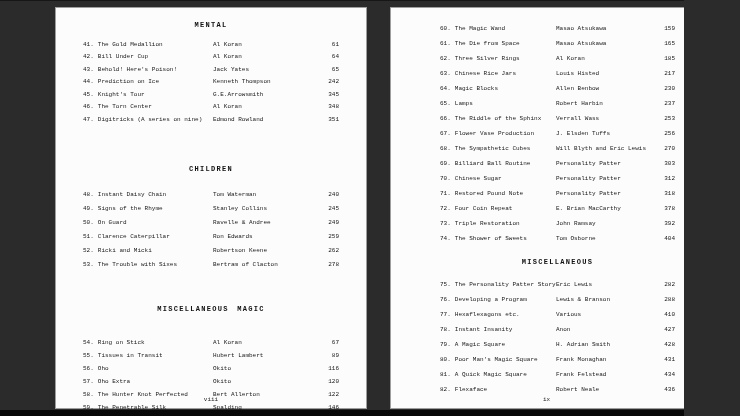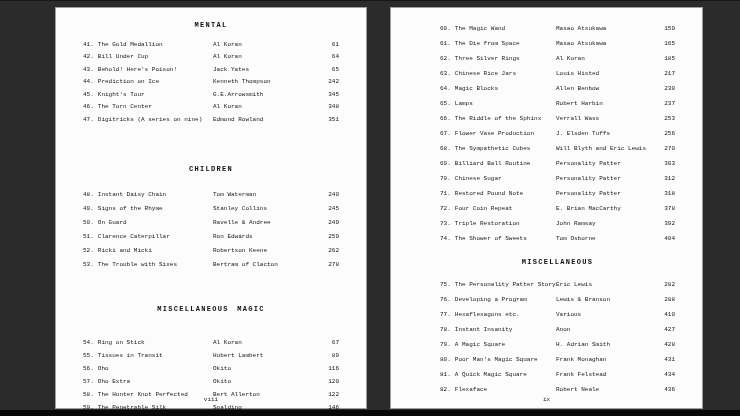--- a/index.html
+++ b/index.html
@@ -3,21 +3,21 @@
 <meta charset="utf-8">
 <style>
   * { box-sizing: border-box; }
   html, body { margin: 0; padding: 0; }
   body {
     width: 740px; height: 416px;
     background: #2b2b2b;
     font-family: "Liberation Mono", "DejaVu Sans Mono", monospace;
     overflow: hidden;
   }
-  .screen { position: relative; width: 740px; height: 416px; overflow: hidden; }
+  .screen { position: relative; width: 684px; height: 416px; overflow: hidden; }
   .top-line { position: absolute; top: 0; left: 0; width: 100%; height: 1px; background: #161616; }
   .bottom-bar { position: absolute; bottom: 0; left: 0; width: 100%; height: 6px; background: #070707; }
   .spread { position: absolute; top: 7px; left: 55px; display: flex; gap: 23px; }
   .page {
     width: 312px; height: 402px;
     background: #fcfcfc;
     border: 1px solid #9e9e9e;
     position: relative;
     color: #191919;
   }

